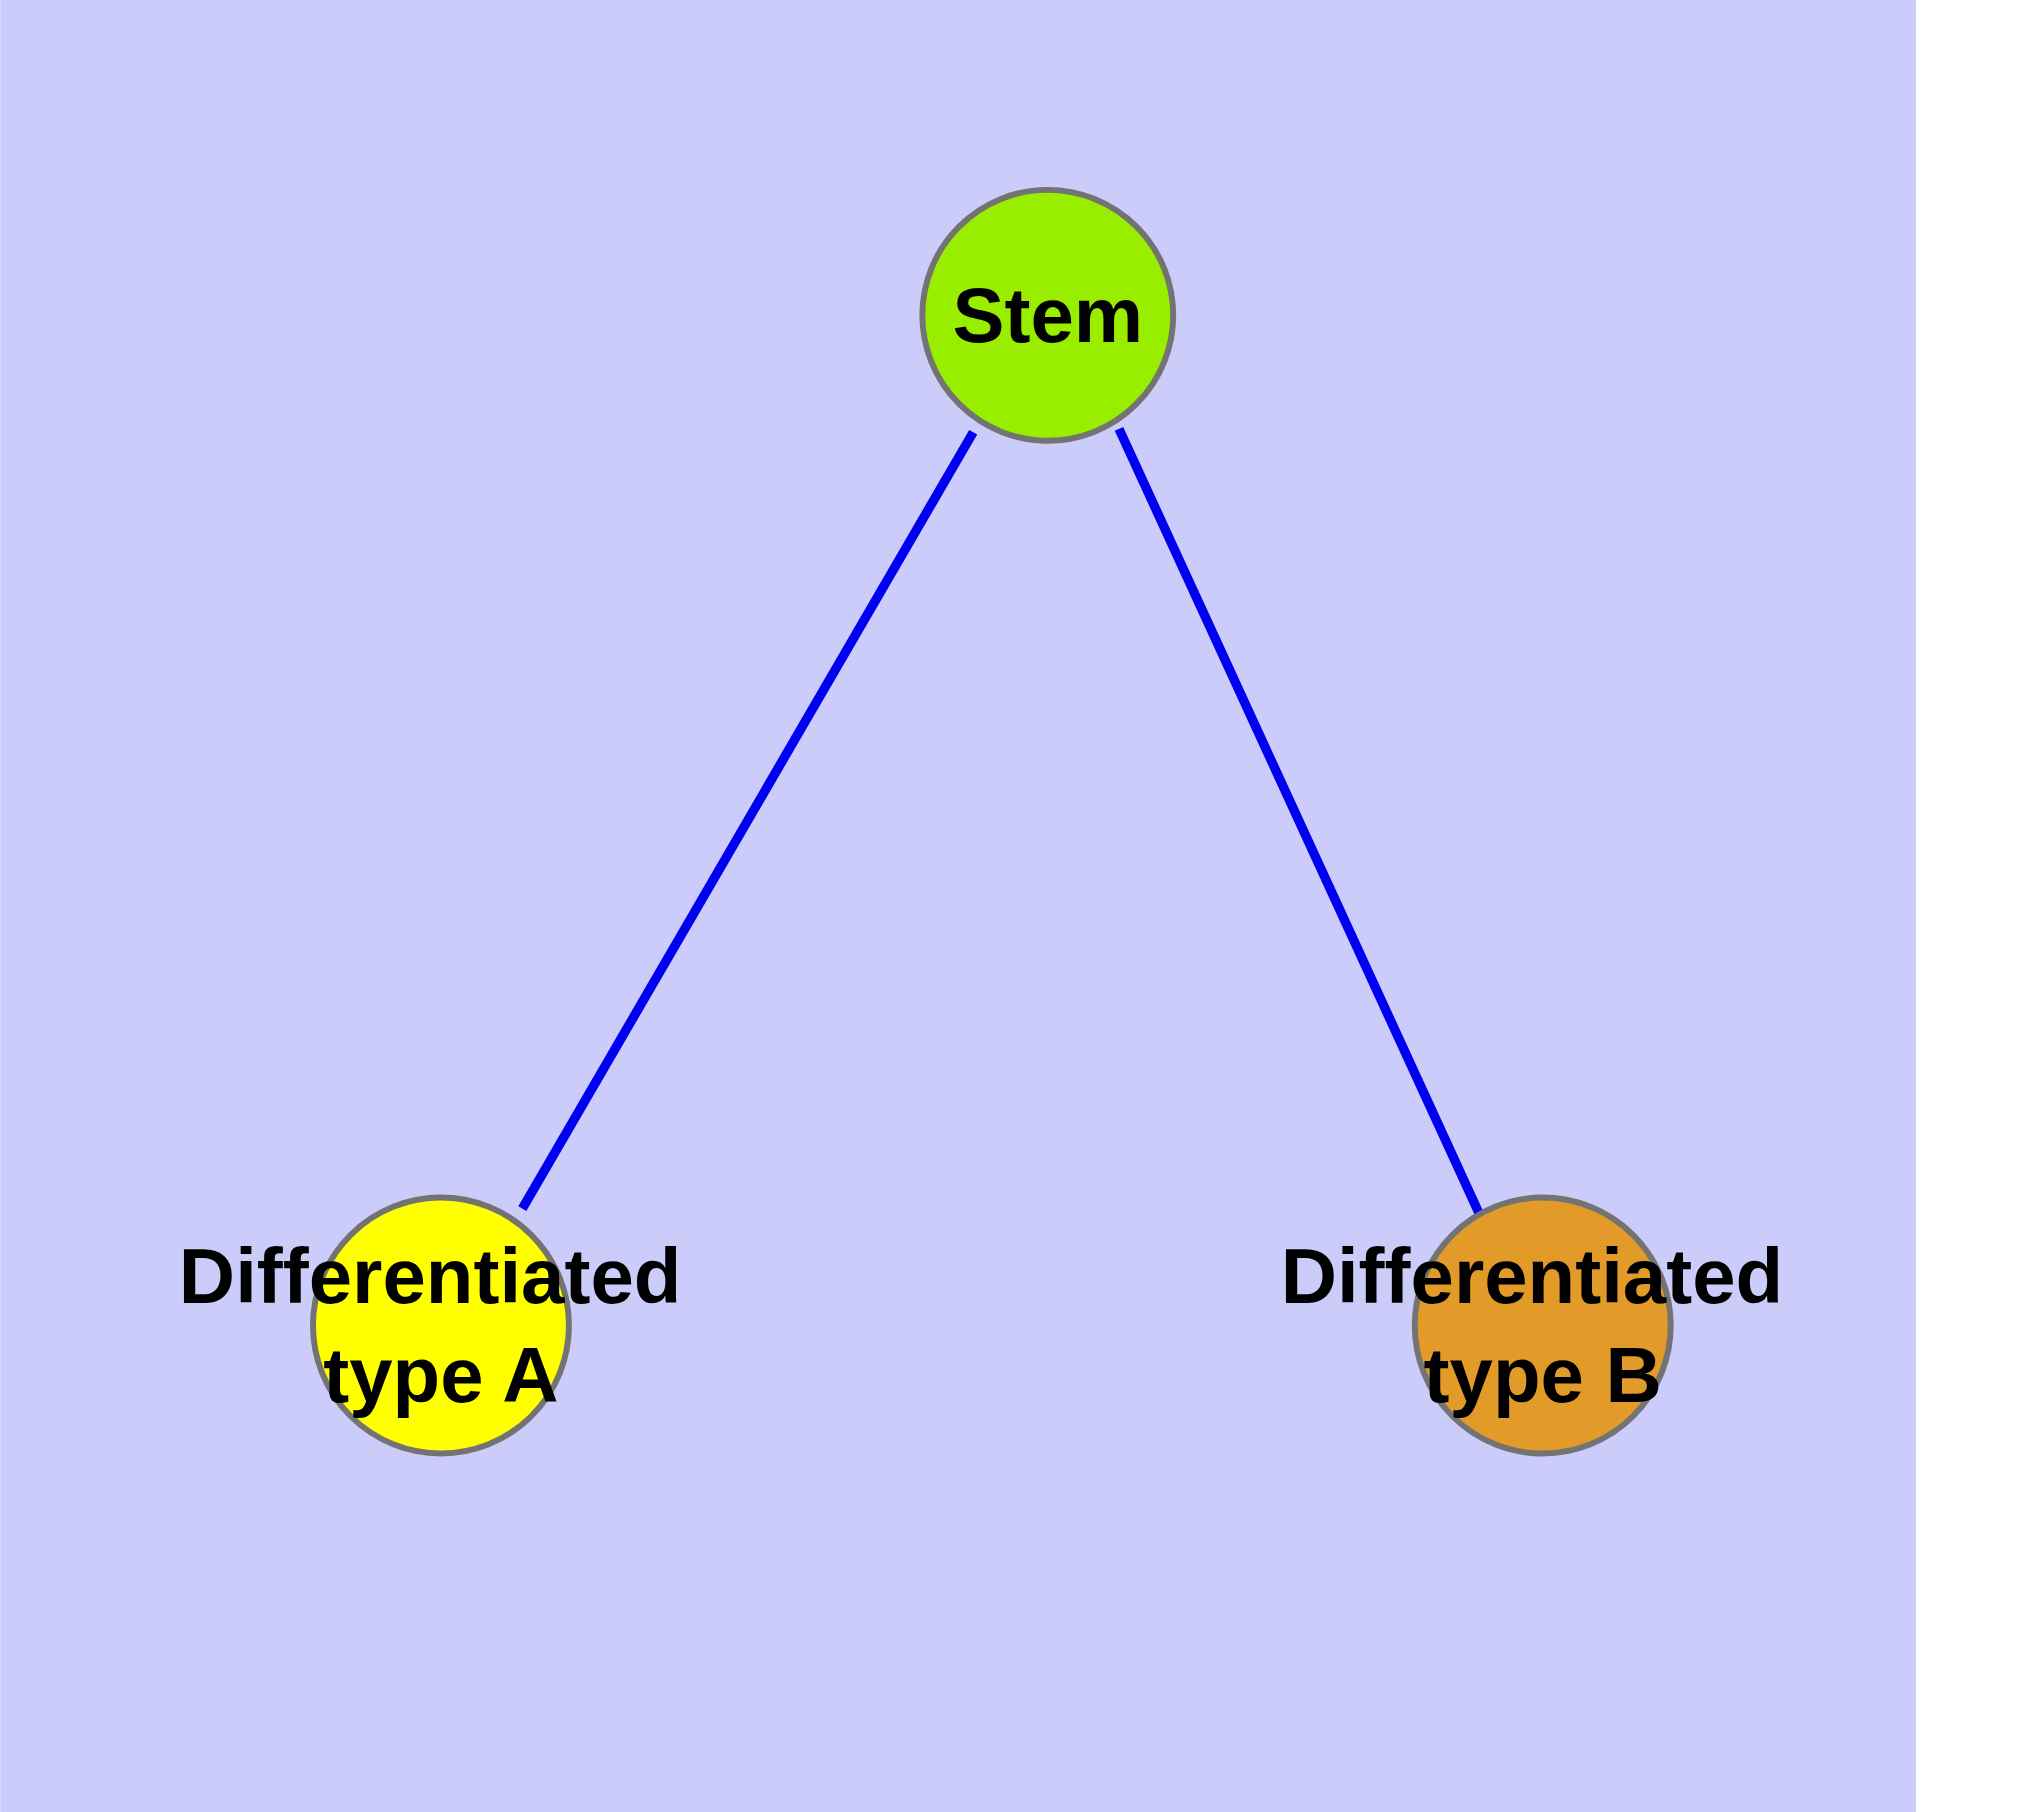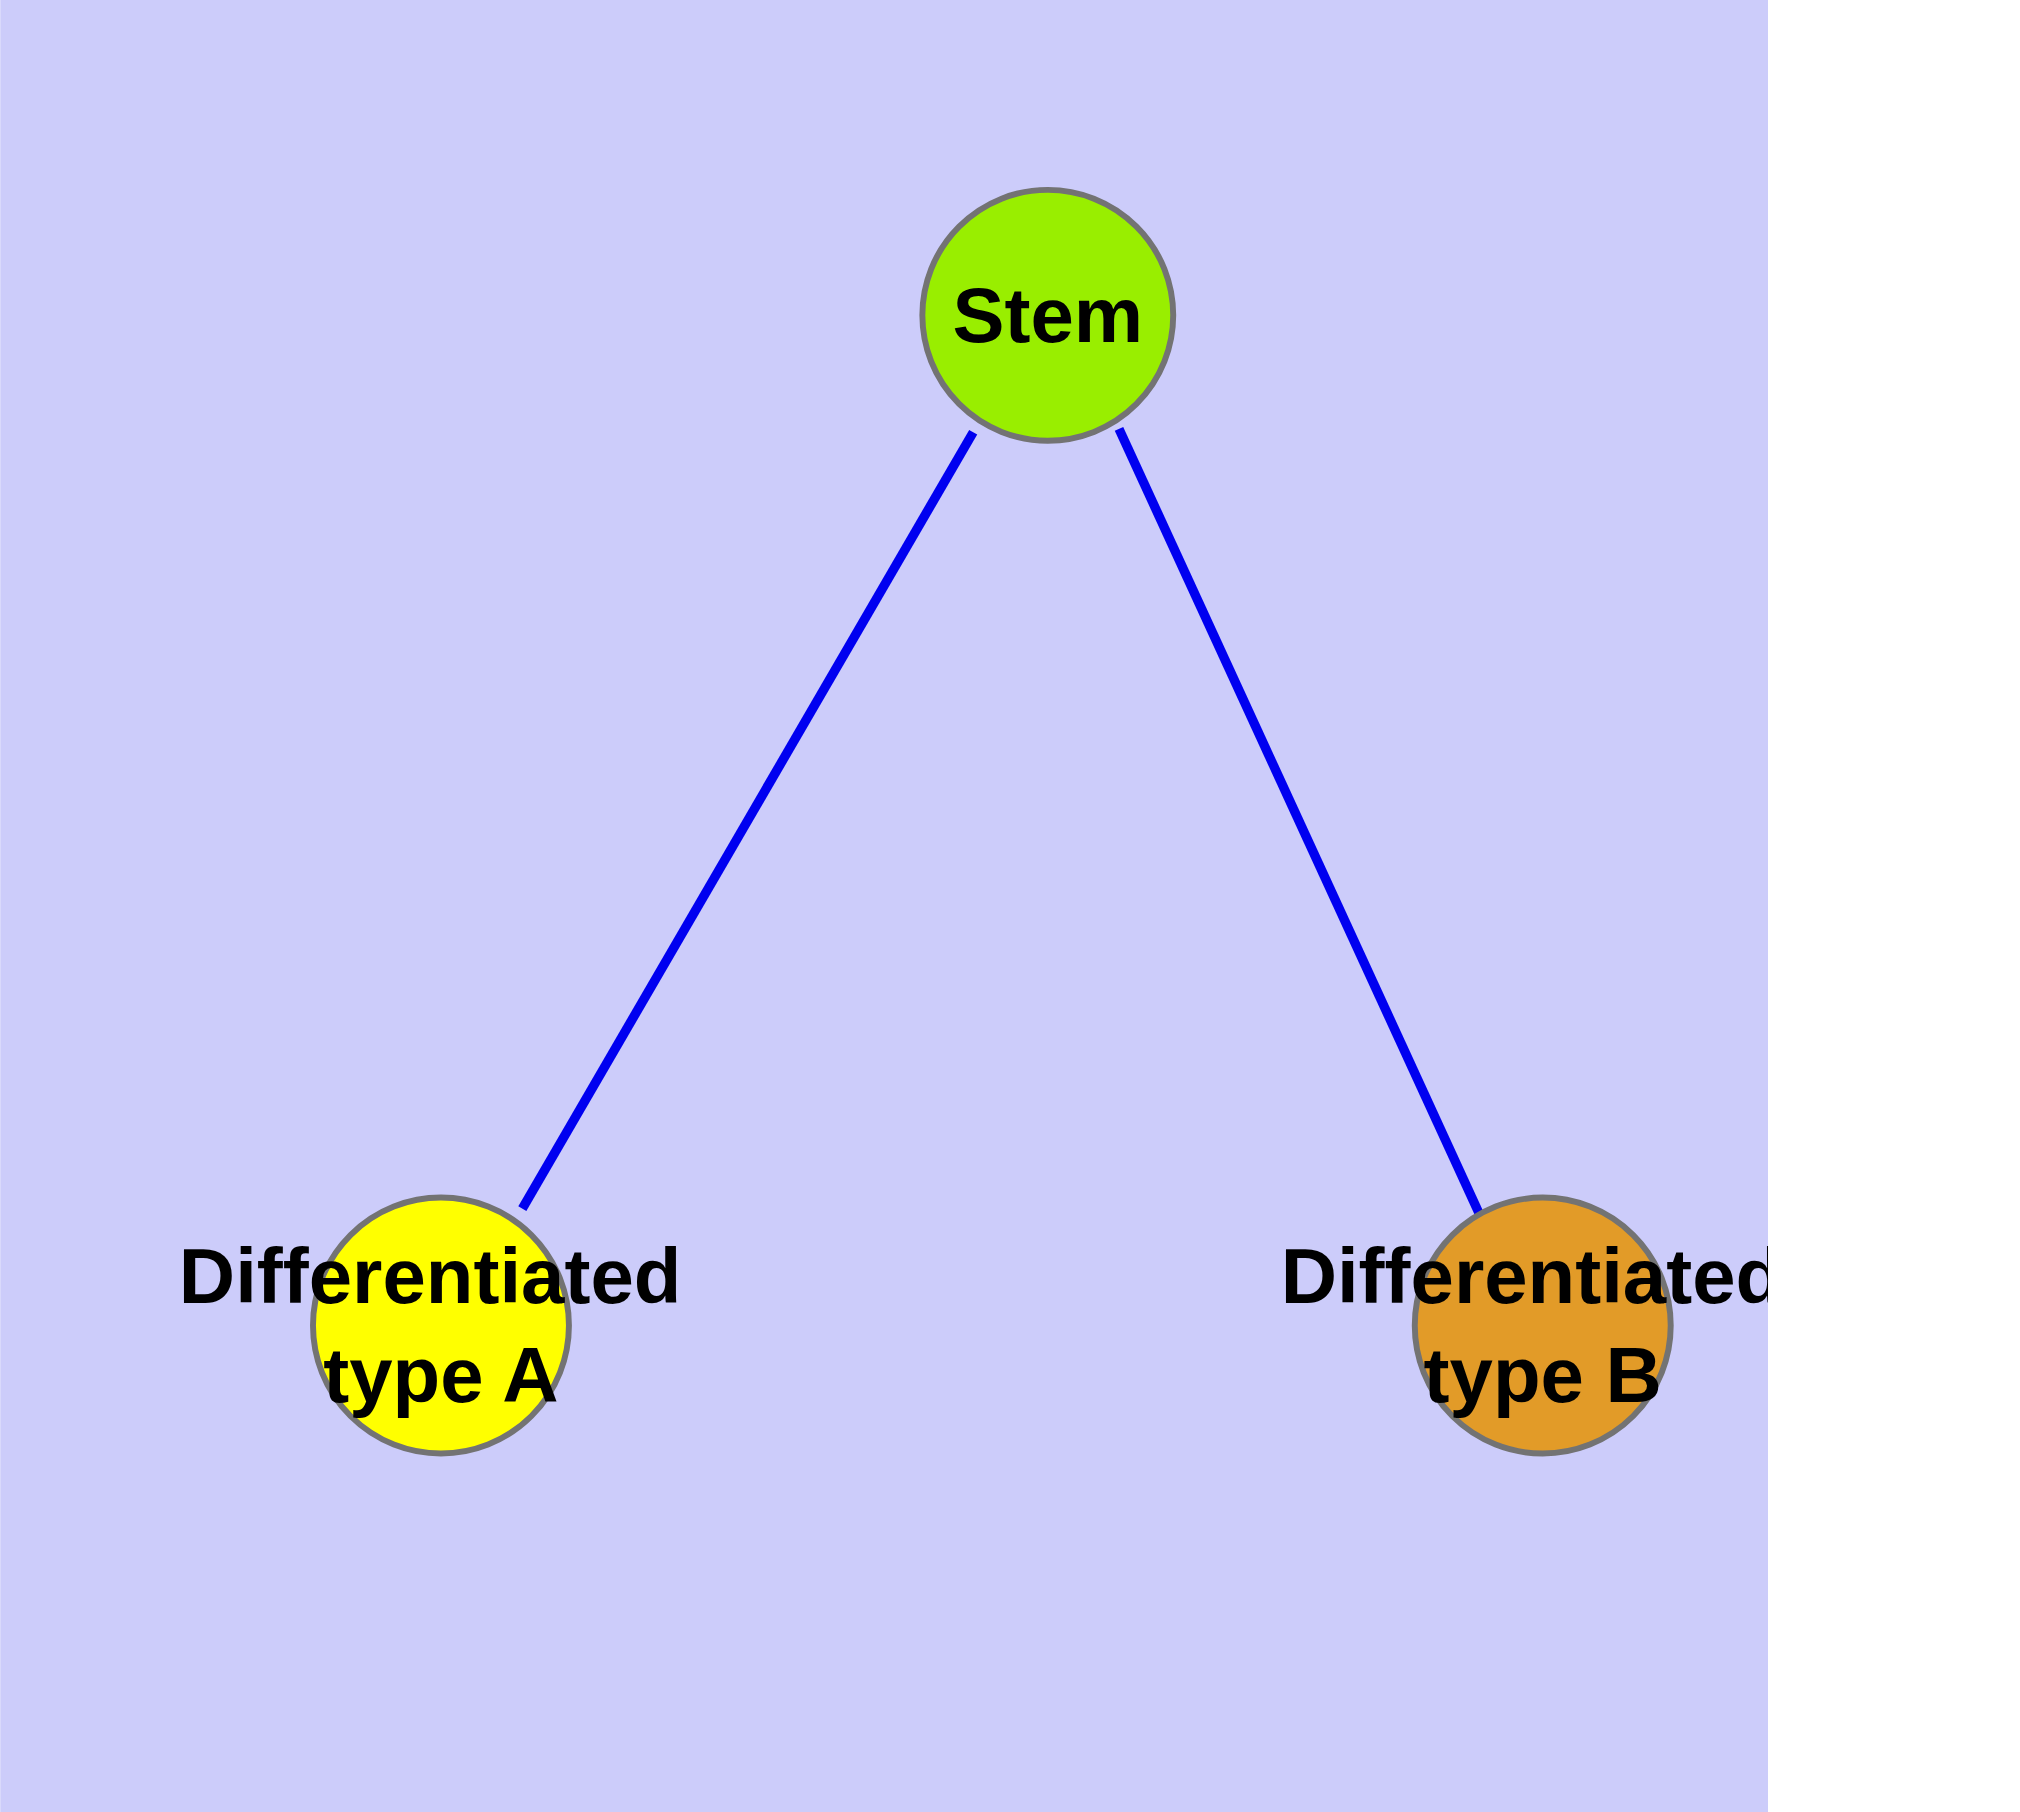--- a/index.html
+++ b/index.html
@@ -2,21 +2,21 @@
 <html style="font-size:13.6px"><head>
 <meta charset="utf-8">
 <style>
   html, body {
     margin: 0;
     padding: 0;
     background: #ffffff;
   }
   #canvas {
     position: relative;
-    width: 1768px;
+    width: 1916px;
     height: 1812px;
     overflow: hidden;
     font-family: "Liberation Sans", sans-serif;
   }
   #graph-svg {
     position: absolute;
     top: 0;
     left: 0;
     width: 2021px;
     height: 1812px;

